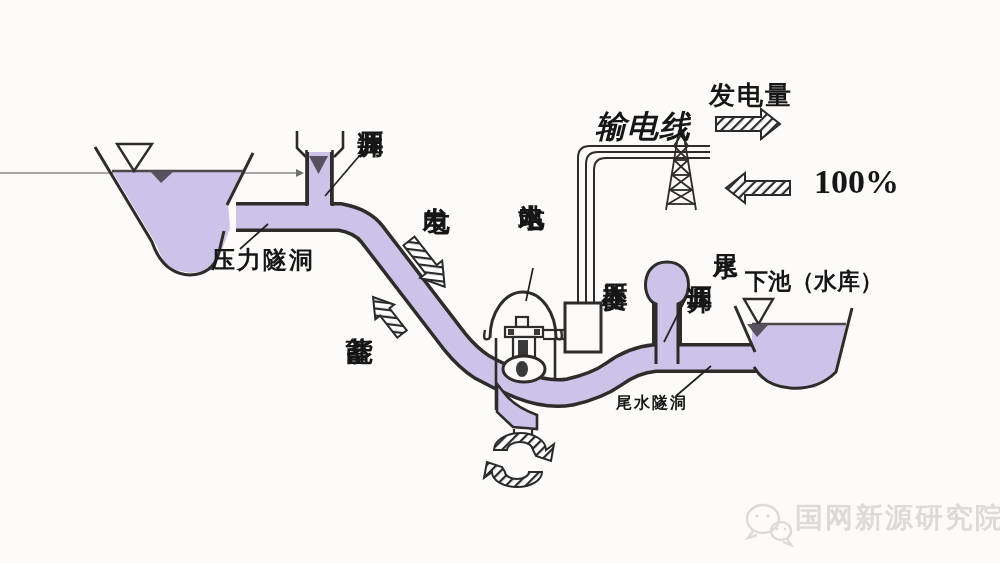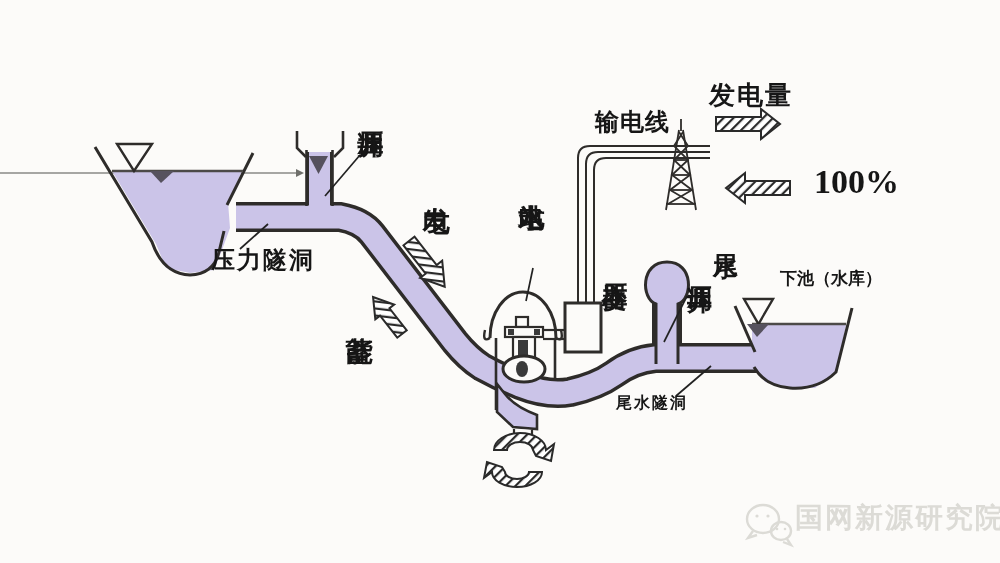--- a/index.html
+++ b/index.html
@@ -160,31 +160,31 @@
   <div class="lbl" style="left:211px;top:248px;font-size:24px;letter-spacing:2px;">压力隧洞</div>
 
   <div class="lbl v" style="left:421px;top:186px;font-size:27px;">发电</div>
 
   <div class="lbl v" style="left:344px;top:316px;font-size:27px;">蓄能</div>
 
   <div class="lbl v" style="left:517px;top:184px;font-size:26px;">水电站</div>
 
   <div class="lbl v" style="left:600px;top:263px;font-size:26px;">变压器</div>
 
-  <div class="lbl" style="left:595px;top:110px;font-size:24px;letter-spacing:1px;">输电线</div>
+  <div class="lbl" style="left:595px;top:110px;font-size:31px;letter-spacing:1px;font-style:italic;">输电线</div>
 
   <div class="lbl" style="left:709px;top:76px;font-size:26px;letter-spacing:2px;margin-top:6px;">发电量</div>
 
 
   <div class="lbl" style="left:789px;top:164px;font-size:34px;margin-left:25px;">100%</div>
 
 
   <div class="lbl v" style="left:712px;top:233px;font-size:25px;">尾水</div>
 
   <div class="lbl v" style="left:686px;top:267px;font-size:25px;">调压井</div>
 
-  <div class="lbl" style="left:780px;top:270px;font-size:17px;">下池（水库）</div>
+  <div class="lbl" style="left:745px;top:270px;font-size:23px;">下池（水库）</div>
 
   <div class="lbl" style="left:616px;top:394px;font-size:16px;letter-spacing:2px;">尾水隧洞</div>
 
   <div class="lbl wm" style="left:795px;top:503px;font-size:28px;letter-spacing:2px;">国网新源研究院</div>
 
 </div>
 
 </body></html>

